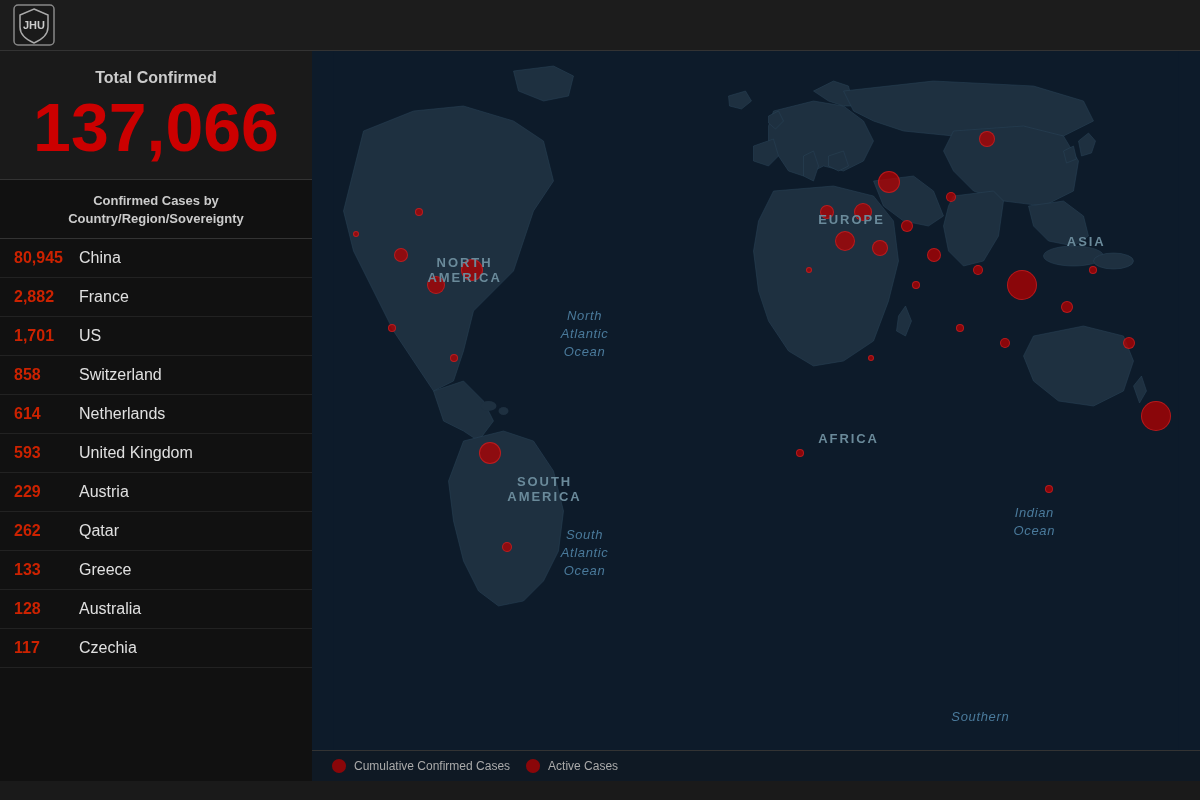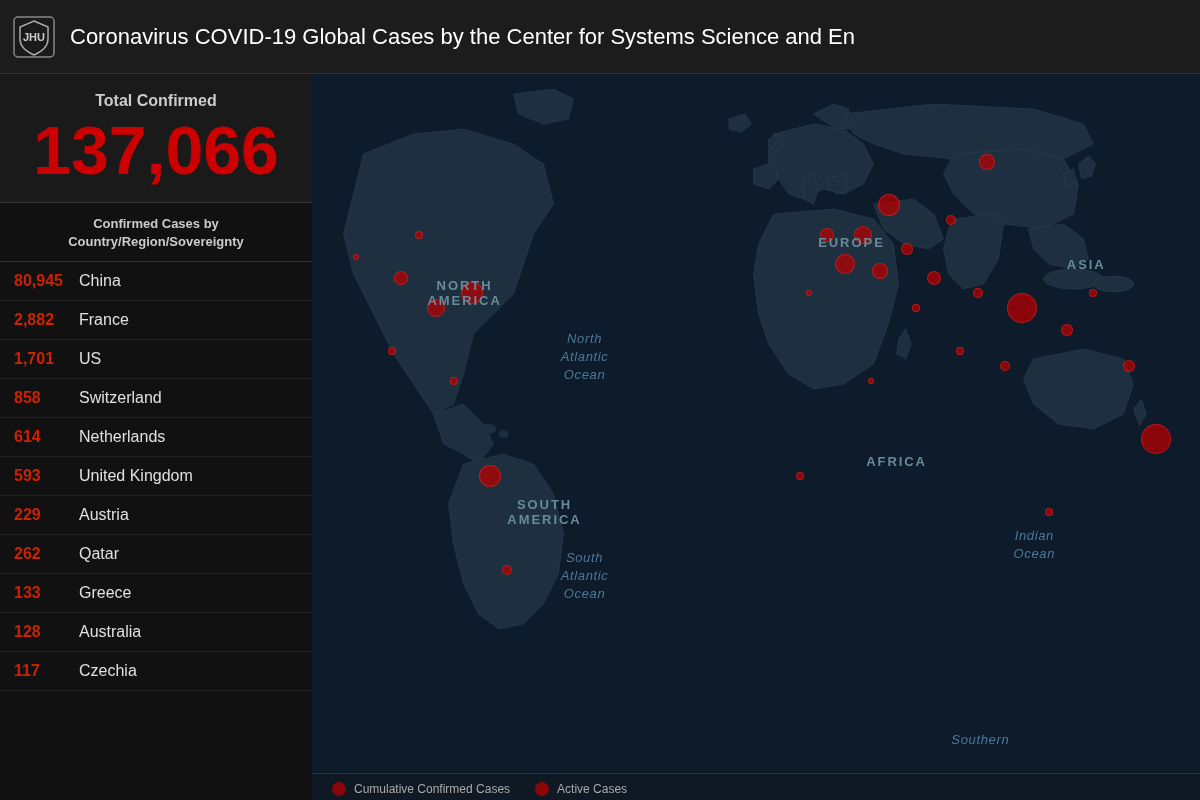--- a/index.html
+++ b/index.html
@@ -11,21 +11,21 @@
       font-family: Arial, sans-serif;
       color: #fff;
     }
 
     
     #header {
       display: flex;
       align-items: center;
       background: #1c1c1c;
       border-bottom: 1px solid #333;
-      height: 74px;
+      height: 51px;
       padding: 4px 10px;
     }
     #header .shield {
       width: 48px;
       height: 48px;
       margin-right: 12px;
       flex-shrink: 0;
     }
     #header-title {
       font-size: 22px;
@@ -152,21 +152,21 @@
     
     #legend {
       position: absolute;
       bottom: 0;
       left: 0;
       right: 0;
       display: flex;
       background: rgba(15, 25, 35, 0.9);
       border-top: 1px solid #333;
       padding: 8px 20px;
-      gap: 25px;
+      gap: 16px;
     }
     .legend-item {
       display: flex;
       align-items: center;
       gap: 8px;
       font-size: 12px;
       color: #aaa;
     }
     .legend-dot {
       width: 14px;
@@ -178,21 +178,20 @@
 </head>
 <body>
 
 <div id="header">
 
   <svg class="shield" width="48" height="48" viewBox="0 0 48 48">
     <rect x="4" y="4" width="40" height="40" rx="4" fill="#1a1a1a" stroke="#888" stroke-width="1.5"></rect>
     <path d="M24 8 L38 14 L38 26 Q38 36 24 42 Q10 36 10 26 L10 14 Z" fill="none" stroke="#aaa" stroke-width="1.5"></path>
     <text x="24" y="28" text-anchor="middle" fill="#ccc" font-size="11" font-weight="bold">JHU</text>
   </svg>
-  <span id="header-title">Coronavirus COVID-19 Global Cases by the Center for Systems Science and En</span>
 </div>
 
 <div id="main">
 
   <div id="sidebar">
 
     <div id="total-confirmed-box">
       <div id="total-confirmed-label">Total Confirmed</div>
       <div id="total-confirmed-value">137,066</div>
     </div>
@@ -354,21 +353,21 @@
         <div class="ocean-label" style="left: 72%; top: 90%; white-space: pre;">Southern</div>
       </div>
 
     <div id="continent-labels-container">
 
     <div class="continent-label" style="left: 13%; top: 28%; white-space: pre;">NORTH
 AMERICA</div>
         <div class="continent-label" style="left: 22%; top: 58%; white-space: pre;">SOUTH
 AMERICA</div>
         <div class="continent-label" style="left: 57%; top: 22%; white-space: pre;">EUROPE</div>
-        <div class="continent-label" style="left: 57%; top: 52%; white-space: pre; margin-left: 48px;">AFRICA</div>
+        <div class="continent-label" style="left: 57%; top: 52%; white-space: pre;">AFRICA</div>
         <div class="continent-label" style="left: 85%; top: 25%; white-space: pre;">ASIA</div>
       </div>
 
     <div id="legend">
 
     <div class="legend-item">
     <div class="legend-dot"></div>
     <span>Cumulative Confirmed Cases</span>
   </div>
         <div class="legend-item">

